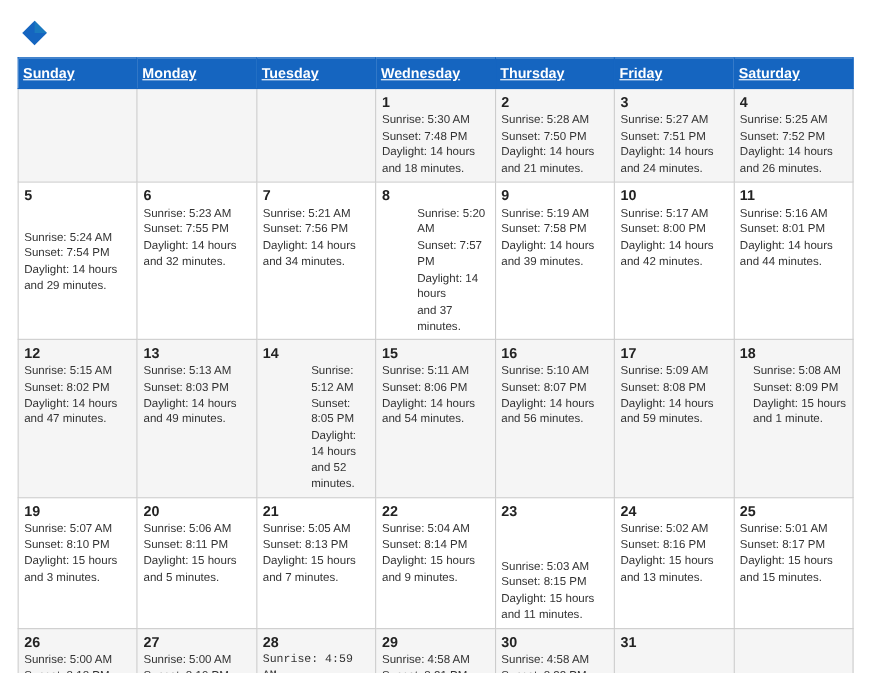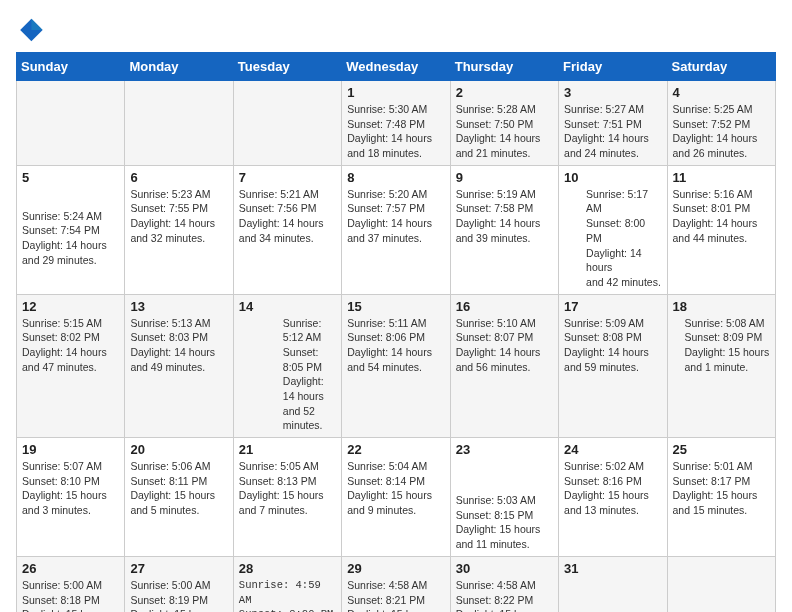--- a/index.html
+++ b/index.html
@@ -50,20 +50,21 @@
       font-size: 11px;
     }
     thead tr th {
       background-color: #1565c0;
       color: #fff;
       padding: 6px 4px;
       text-align: left;
       font-size: 13px;
       font-weight: bold;
       border: 1px solid #1565c0;
+      text-decoration: underline;
     }
     tbody tr td {
       border: 1px solid #ccc;
       vertical-align: top;
       padding: 4px 5px;
       height: 78px;
       width: calc(100% / 7);
     }
     tbody tr:nth-child(odd) td {
       background-color: #f5f5f5;
@@ -168,35 +169,35 @@
         </td>
         <td>
           <span class="day-num">7</span>
           <div class="day-info" style="white-space: pre-line;">Sunrise: 5:21 AM
 Sunset: 7:56 PM
 Daylight: 14 hours
 and 34 minutes.</div>
         </td>
         <td>
           <span class="day-num">8</span>
-          <div class="day-info" style="white-space: pre-line;">Sunrise: 5:20 AM
+          <div class="day-info" style="white-space: pre-line; margin-left: 32px;">Sunrise: 5:20 AM
 Sunset: 7:57 PM
 Daylight: 14 hours
 and 37 minutes.</div>
         </td>
         <td>
           <span class="day-num">9</span>
           <div class="day-info" style="white-space: pre-line;">Sunrise: 5:19 AM
 Sunset: 7:58 PM
 Daylight: 14 hours
 and 39 minutes.</div>
         </td>
         <td>
           <span class="day-num">10</span>
-          <div class="day-info" style="white-space: pre-line; margin-left: 22px;">Sunrise: 5:17 AM
+          <div class="day-info" style="white-space: pre-line;">Sunrise: 5:17 AM
 Sunset: 8:00 PM
 Daylight: 14 hours
 and 42 minutes.</div>
         </td>
         <td>
           <span class="day-num">11</span>
           <div class="day-info" style="white-space: pre-line;">Sunrise: 5:16 AM
 Sunset: 8:01 PM
 Daylight: 14 hours
 and 44 minutes.</div>

